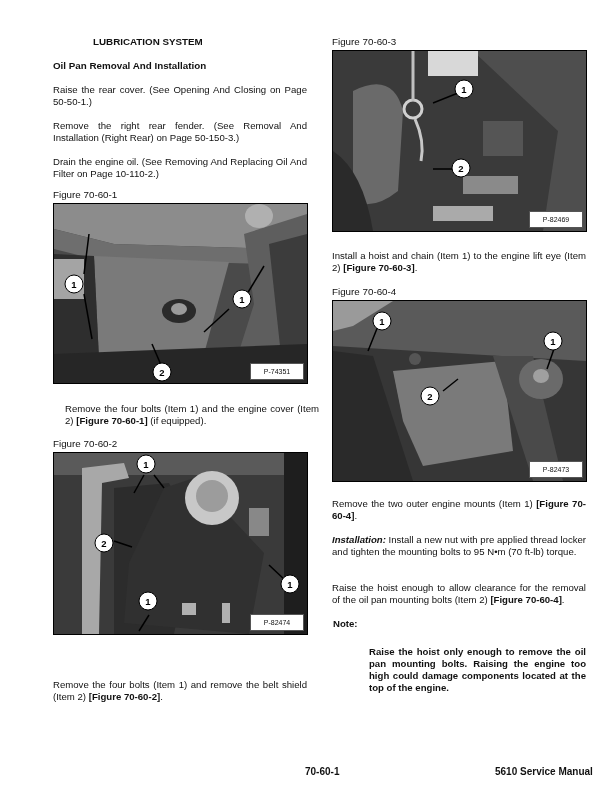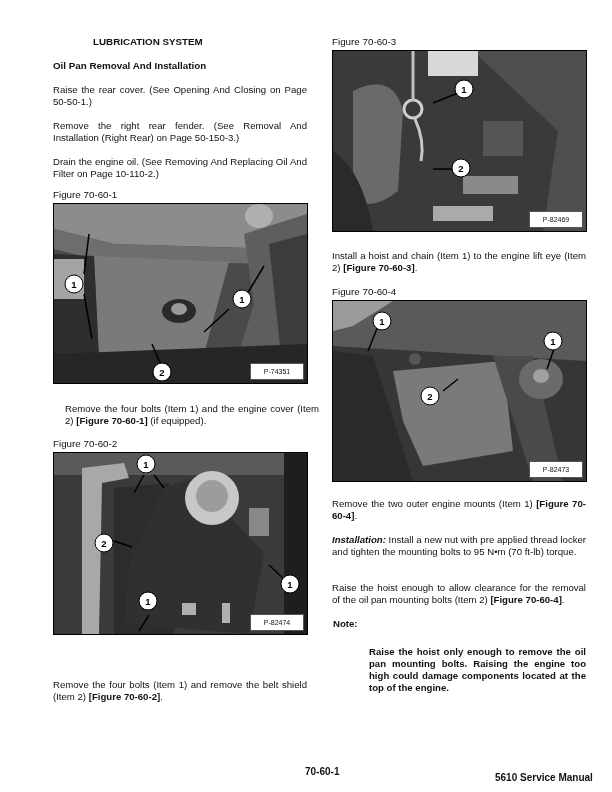--- a/index.html
+++ b/index.html
@@ -146,13 +146,13 @@
 <div class="abs txt" style="left:332px; top:498px; width:254px;"><span>Remove the two outer engine mounts (Item 1) </span><span class="b">[Figure 70-60-4]</span><span>.</span></div>
 
 <div class="abs txt" style="left:332px; top:534px; width:254px;"><span class="bi">Installation:</span><span> Install a new nut with pre applied thread locker and tighten the mounting bolts to 95 N•m (70 ft-lb) torque.</span></div>
 
 <div class="abs txt" style="left:332px; top:582px; width:254px;"><span>Raise the hoist enough to allow clearance for the removal of the oil pan mounting bolts (Item 2) </span><span class="b">[Figure 70-60-4]</span><span>.</span></div>
 
 <div class="abs note-label" style="left:333px; top:618px;">Note:</div>
 <div class="abs note-body" style="left:369px; top:618px; width:217px;margin-top:28px;">Raise the hoist only enough to remove the oil pan mounting bolts. Raising the engine too high could damage components located at the top of the engine.</div>
 
 <div class="abs footer" style="left:305px; top:766px;">70-60-1</div>
-<div class="abs footer" style="left:495px; top:766px;margin-top:6px;">5610 Service Manual</div>
+<div class="abs footer" style="left:495px; top:766px;">5610 Service Manual</div>
 
 </body></html>

